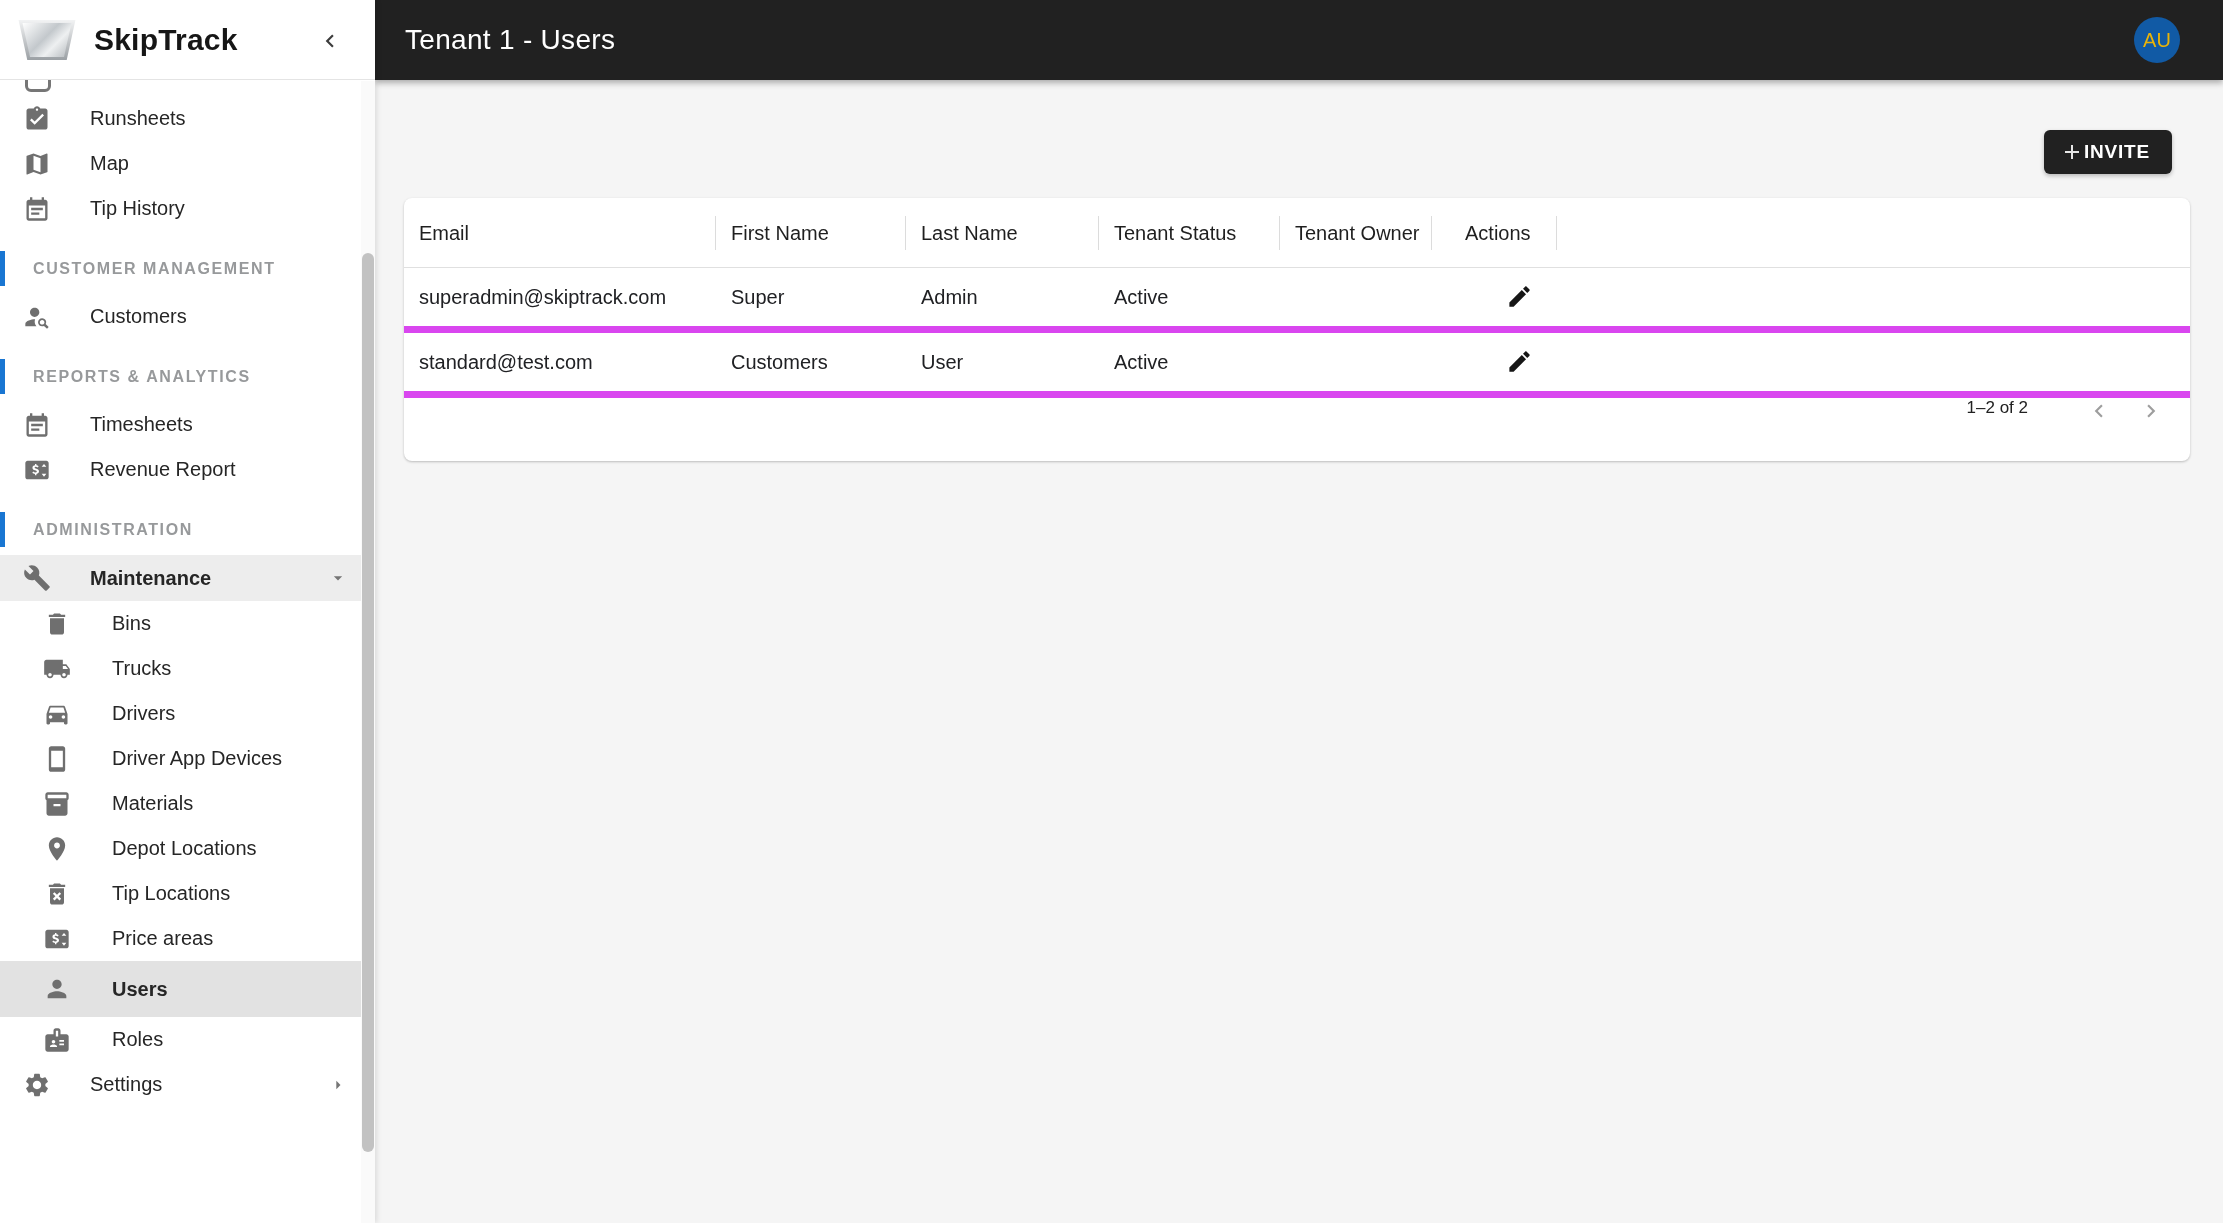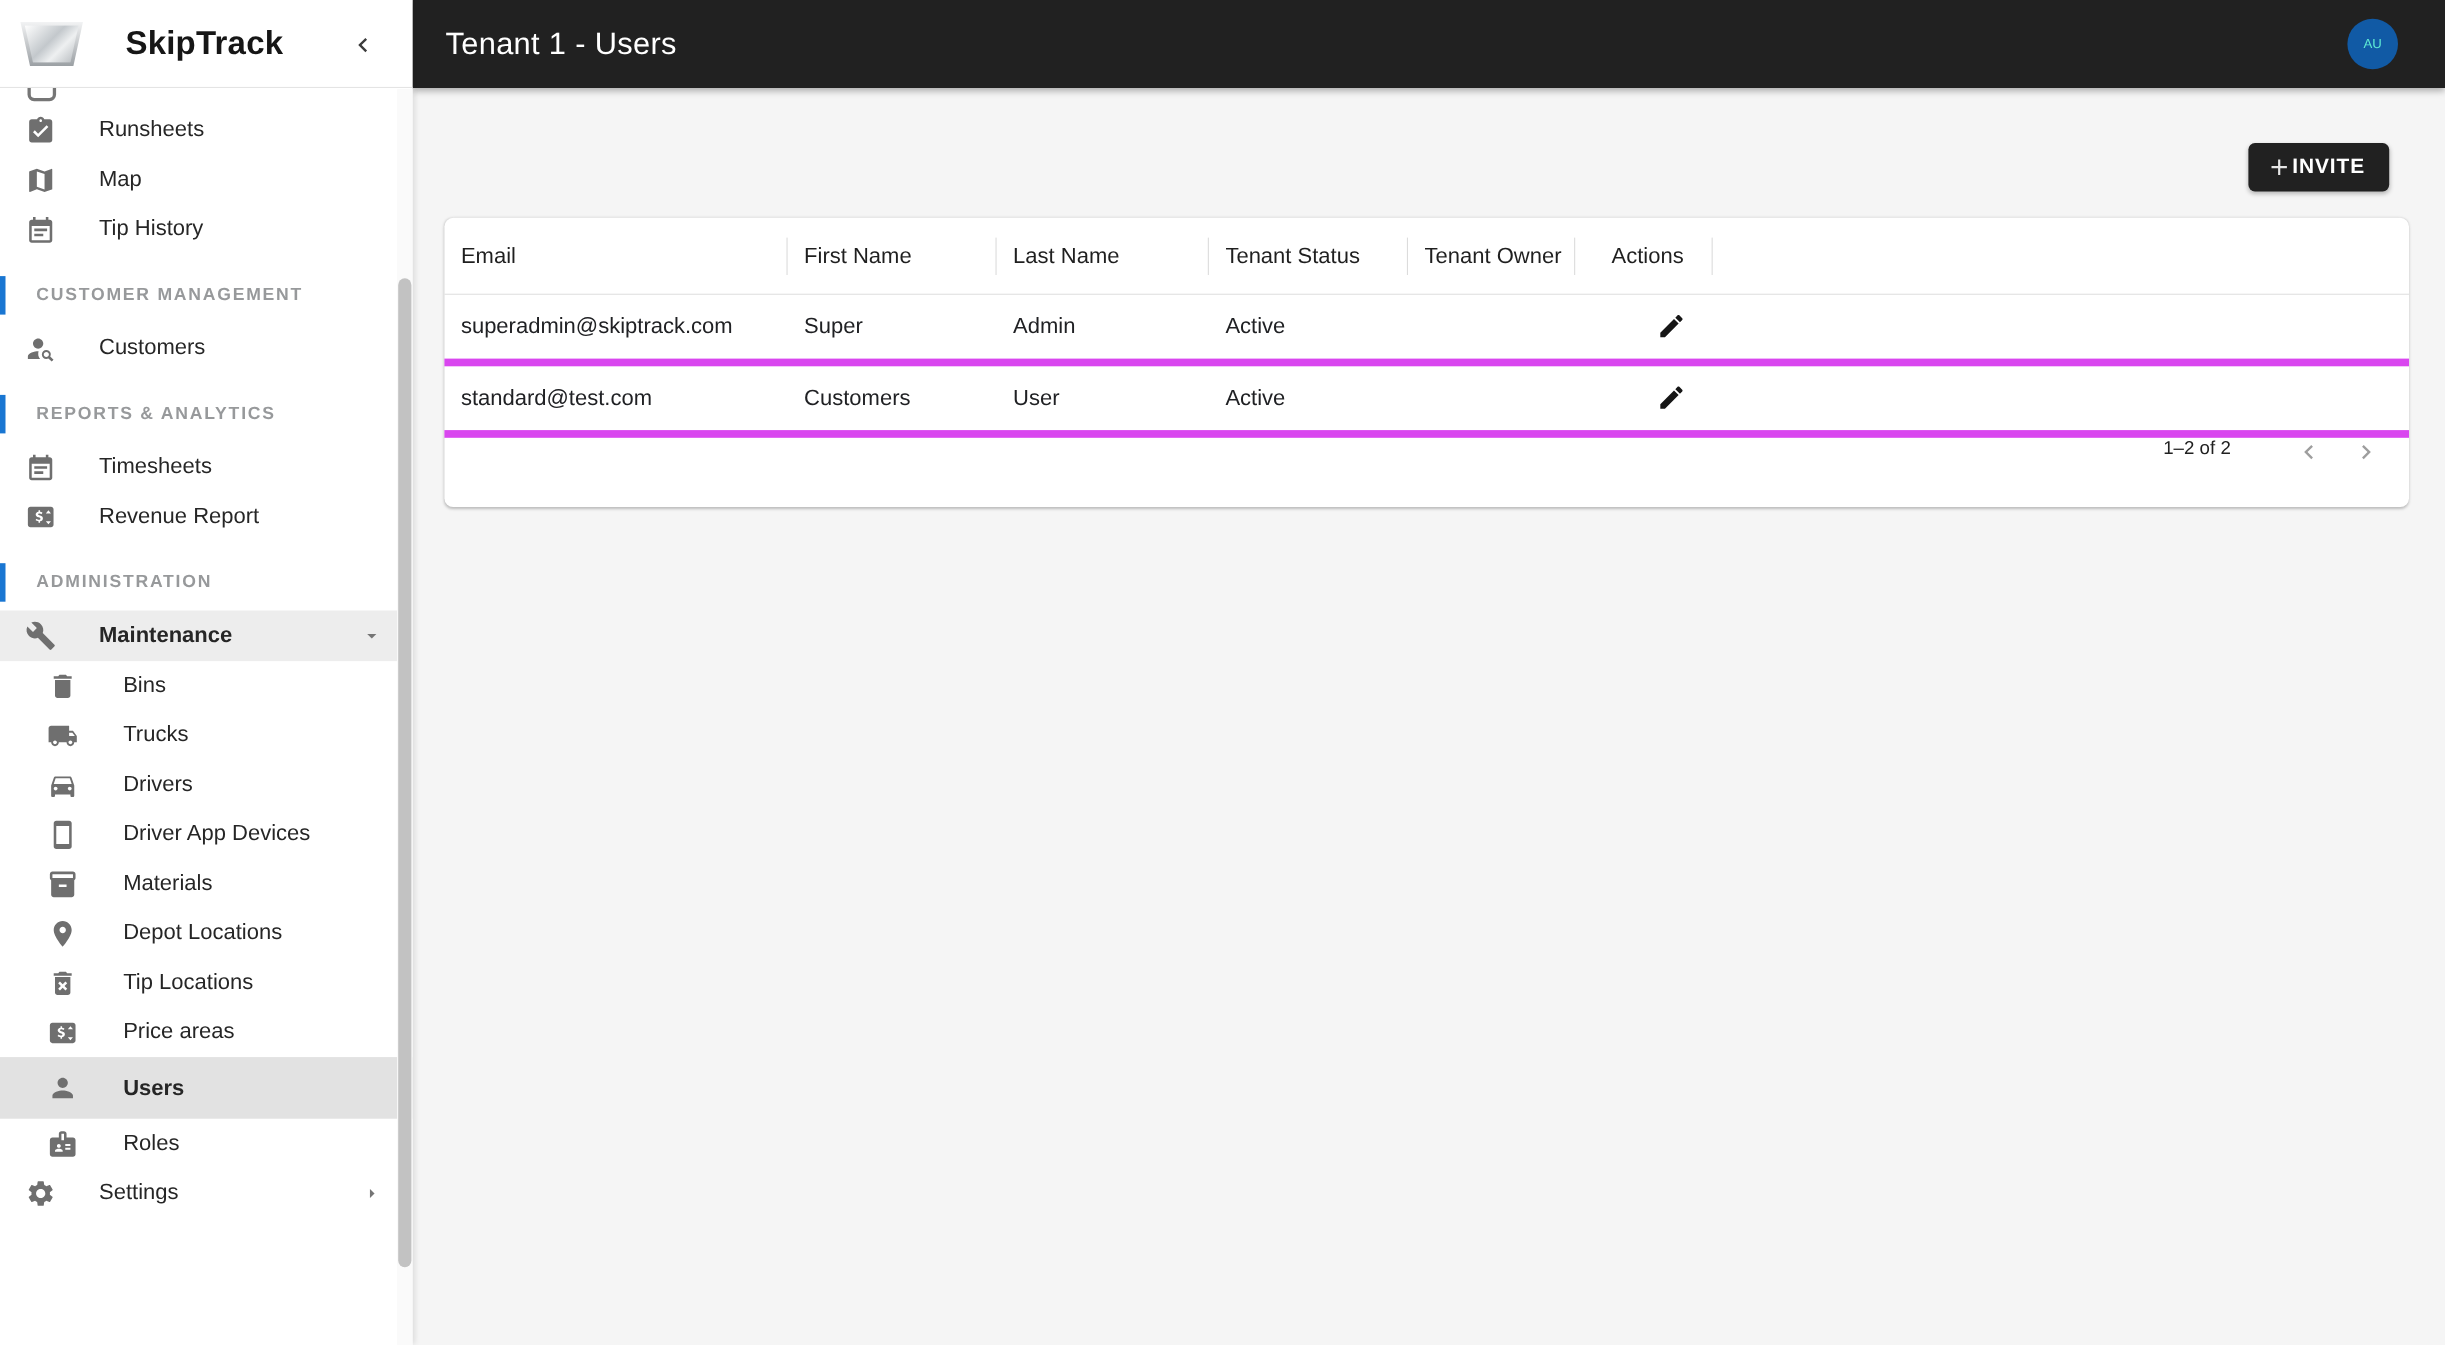--- a/index.html
+++ b/index.html
@@ -14,21 +14,20 @@
 
   
   .sidebar {
     position:absolute; left:0; top:0; width:375px; height:1223px;
     background:#ffffff; z-index:30;
     box-shadow:2px 0 5px rgba(0,0,0,.10);
   }
   .sidebar-header {
     height:80px; display:flex; align-items:center; position:relative;
     border-bottom:1px solid #e4e4e4;
-    padding-left:20px;
   }
   .logo { position:absolute; left:18px; top:20px; width:58px; height:40px; }
   .logo .outer {
     position:absolute; inset:0;
     clip-path:polygon(1% 0, 99% 0, 84% 100%, 16% 100%);
     background:linear-gradient(180deg,#f2f3f4 0%,#9ba0a4 100%);
   }
   .logo .inner {
     position:absolute; inset:3px 4px;
     clip-path:polygon(1% 0, 99% 0, 84% 100%, 16% 100%);
@@ -76,21 +75,21 @@
 
   
   .topbar {
     position:absolute; left:375px; top:0; width:1848px; height:80px;
     background:#212121; z-index:20; display:flex; align-items:center;
     box-shadow:0 3px 6px rgba(0,0,0,.30);
   }
   .topbar-title { color:#ffffff; font-size:28px; margin-left:30px; font-weight:400; letter-spacing:.3px; }
   .avatar {
     position:absolute; right:43px; top:17px; width:46px; height:46px; border-radius:50%;
-    background:#115aa5; color:#5eead4; font-size:12px;
+    background:#115aa5; color:#eab308; font-size:20px;
     display:flex; align-items:center; justify-content:center; cursor:pointer;
   }
 
   
   .main { position:absolute; left:375px; top:80px; width:1848px; height:1143px; background:#f5f5f5; }
 
   .invite-btn {
     position:absolute; right:51px; top:50px; height:44px; padding:0 22px 0 16px;
     background:#212121; border:none; border-radius:6px; cursor:pointer;
     display:flex; align-items:center; gap:0;

